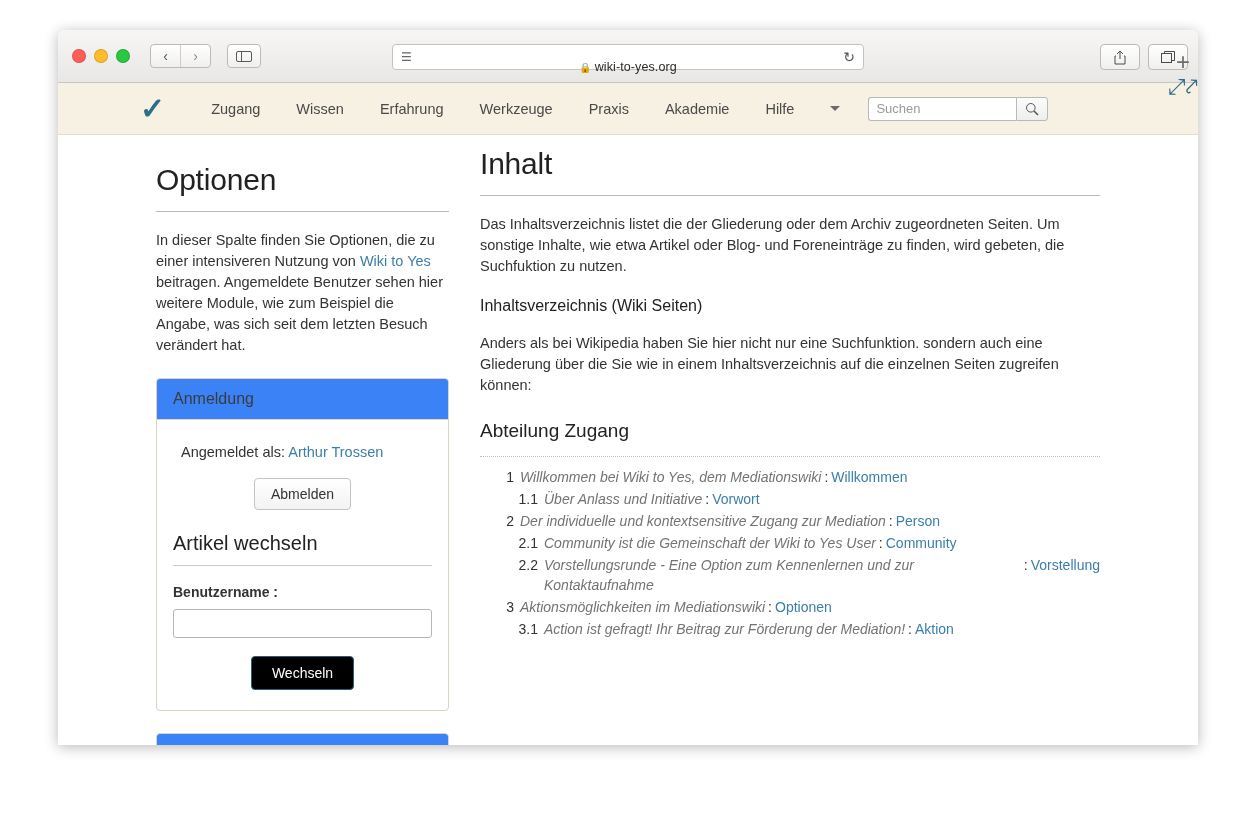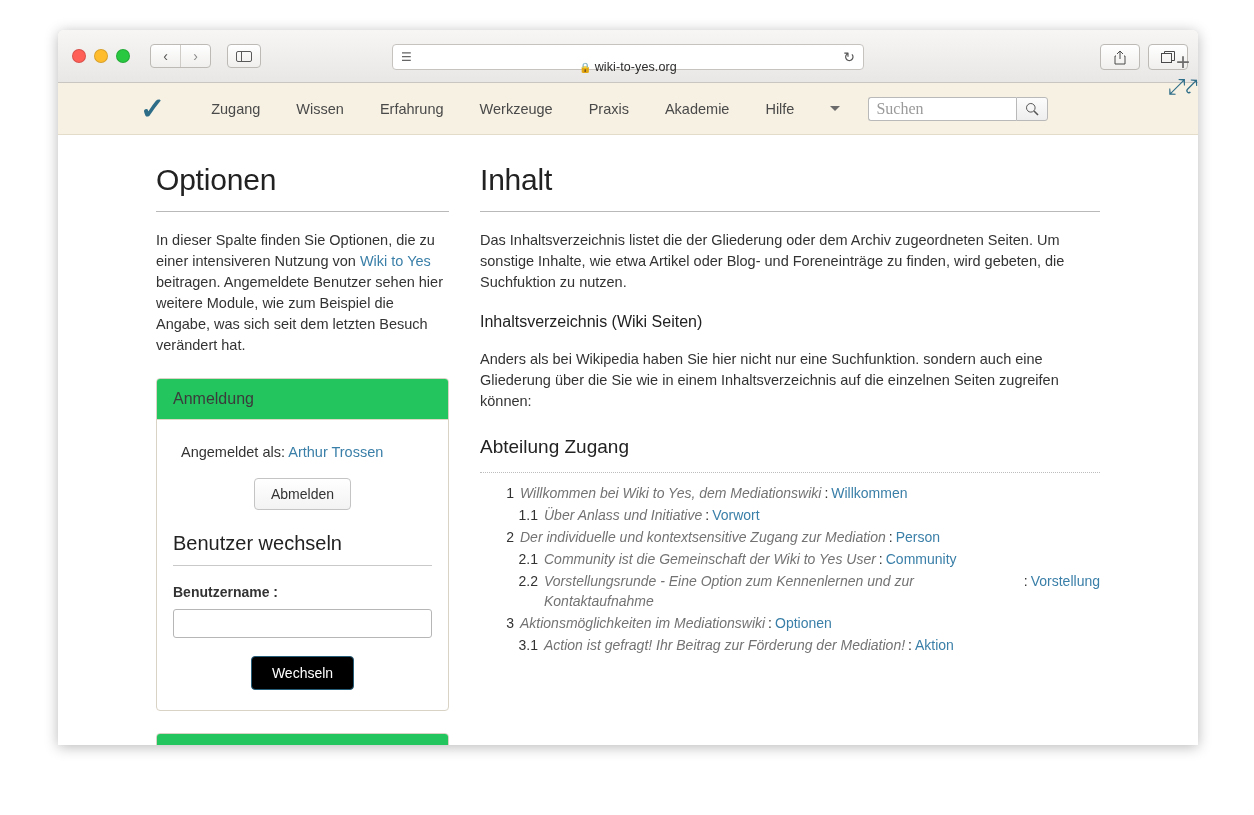--- a/index.html
+++ b/index.html
@@ -176,26 +176,26 @@
     display: flex;
     align-items: center;
   }
   .searchinput {
     width: 148px;
     height: 24px;
     border: 1px solid #b9b9b9;
     border-right: none;
     border-radius: 3px 0 0 3px;
     background: #fff;
-    font-size: 16px;
+    font-size: 13px;
     color: #15803d;
     padding: 0 7px;
     box-sizing: border-box;
     outline: none;
-    font-family: Liberation Serif, serif;
+    font-family: Liberation Sans, sans-serif;
   }
   .searchinput::placeholder { color: #9a9a9a; }
   .searchbtn {
     width: 32px; height: 24px;
     border: 1px solid #b9b9b9;
     border-radius: 0 3px 3px 0;
     background: linear-gradient(#fcfcfc, #eeeeee);
     display: flex; align-items: center; justify-content: center;
     box-sizing: border-box;
   }
@@ -211,21 +211,21 @@
 
   .col-left {
     position: absolute;
     left: 98px;
     top: 28px;
     width: 293px;
   }
   .col-right {
     position: absolute;
     left: 422px;
-    top: 28px;
+    top: 12px;
     width: 620px;
   }
 
   h1.pt {
     font-size: 30px;
     font-weight: normal;
     color: #222;
     margin: 0 0 12px 0;
     padding-bottom: 14px;
     border-bottom: 1px solid #b9b9b9;
@@ -241,21 +241,21 @@
 
   
   .panel {
     margin-top: 22px;
     border: 1px solid #d8d3c4;
     border-radius: 4px;
     background: #ffffff;
     overflow: hidden;
   }
   .panel-head {
-    background: #22c55e;
+    background: #3b82f6;
     border-bottom: 1px solid #ded8c6;
     padding: 11px 16px;
     font-size: 16px;
     color: #3b3b3b;
   }
   .panel-body {
     padding: 16px 16px 20px 16px;
   }
   .panel-body p {
     margin: 8px;
@@ -442,21 +442,21 @@
         <h1 class="pt">Optionen</h1>
 
         <p class="body"><span>In dieser Spalte finden Sie Optionen, die zu einer intensiveren Nutzung von </span><a class="lnk" href="#">Wiki to Yes</a><span> beitragen. Angemeldete Benutzer sehen hier weitere Module, wie zum Beispiel die Angabe, was sich seit dem letzten Besuch verändert hat.</span></p>
 
         <div class="panel">
           <div class="panel-head">Anmeldung</div>
           <div class="panel-body">
             <p><span>Angemeldet als: </span><a class="lnk" href="#">Arthur Trossen</a></p>
             <button class="btn-plain">Abmelden</button>
 
-            <h2 class="sub">Benutzer wechseln</h2>
+            <h2 class="sub">Artikel wechseln</h2>
 
             <label class="fld">Benutzername :</label>
             <input class="txt" type="text" style="">
 
             <button class="btn-primary">Wechseln</button>
           </div>
         </div>
 
         <div class="panel">
           <div class="panel-head">Homepages</div>

